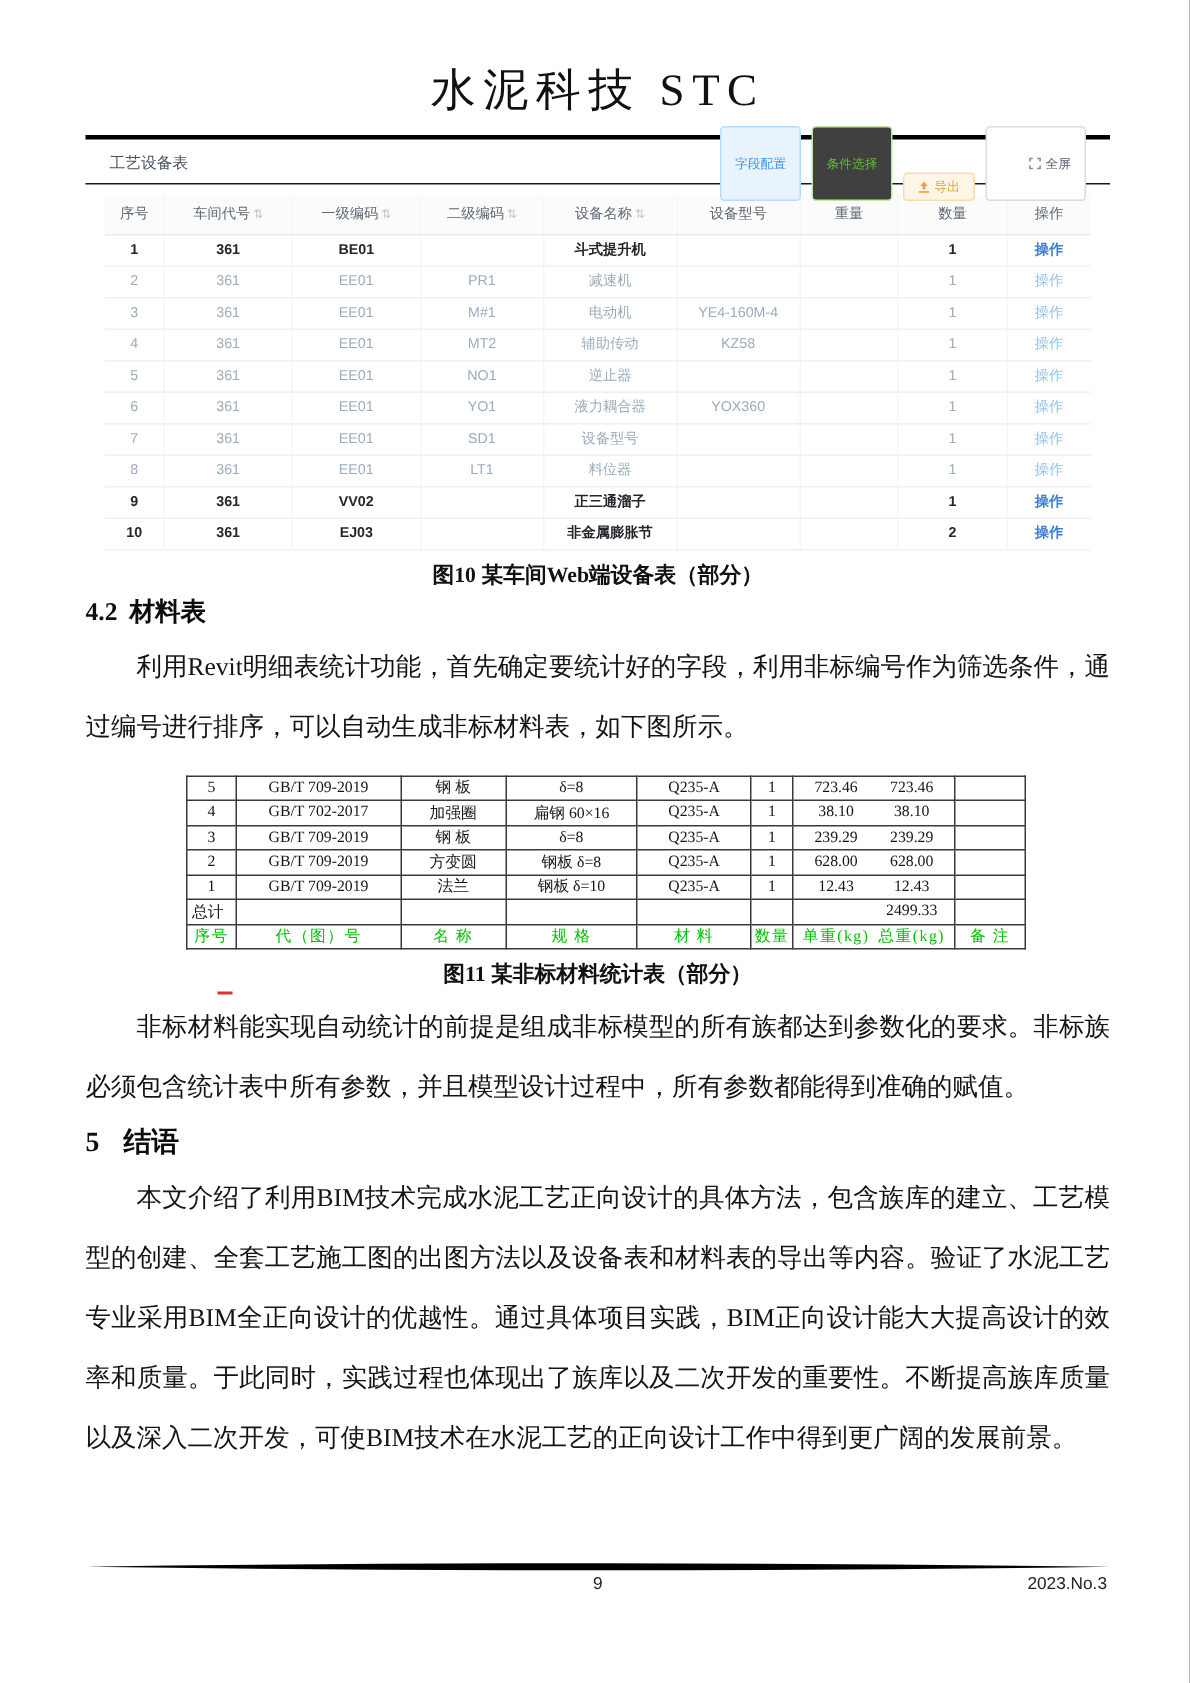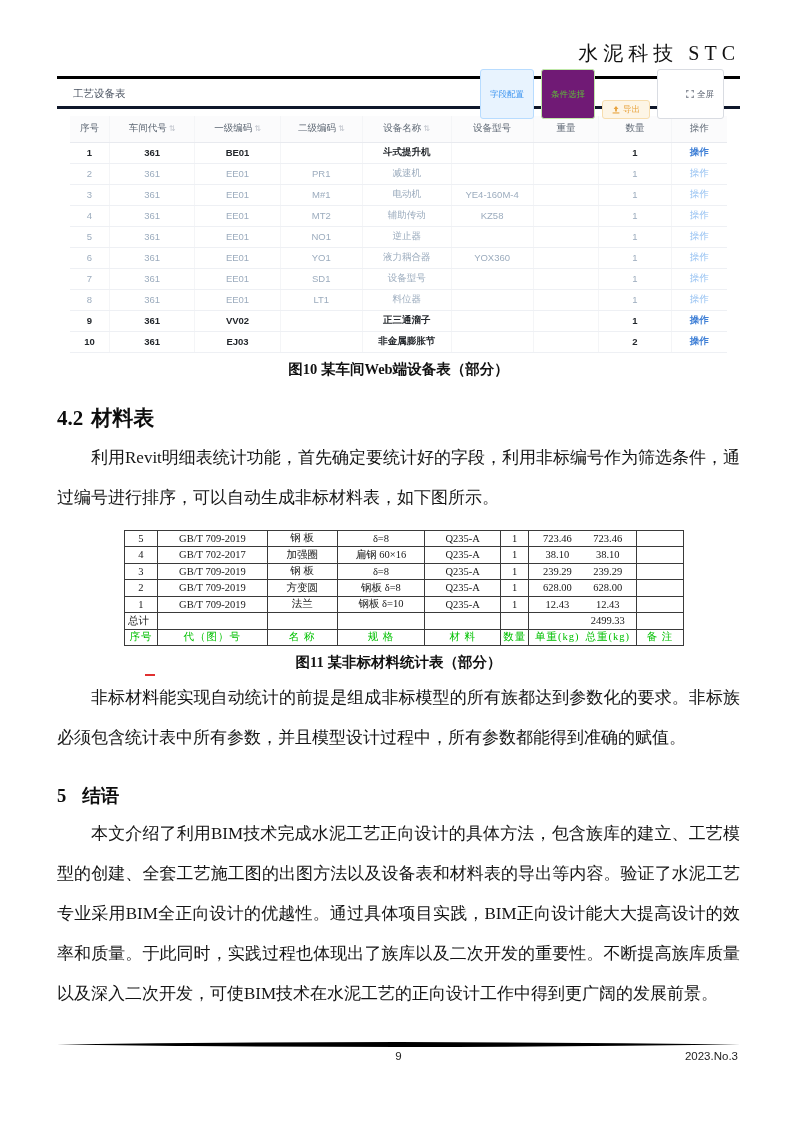--- a/index.html
+++ b/index.html
@@ -5,34 +5,34 @@
   * { margin:0; padding:0; box-sizing:border-box; }
   html,body { background:#888; }
   .page {
     position:relative; width:793px; height:1122px; margin:0 auto;
     background:#fff; overflow:hidden;
     font-family:"Liberation Serif","DejaVu Serif",serif; color:#1c1c1c;
   }
   .content { padding:0 53px 0 57px; }
 
   
-  .journal-title { margin-top:40px; text-align:right; font-size:20px; letter-spacing:5px; color:#111; }
+  .journal-title { margin-top:40px; text-align:center; font-size:30px; letter-spacing:5px; color:#111; }
   .header-rule { margin-top:9px; height:3px; background:#000; }
 
   
   .webshot { margin-top:3px; background:#fff; font-family:"Liberation Sans","DejaVu Sans",sans-serif; }
   .webshot-toolbar { display:flex; justify-content:space-between; align-items:center;
-    height:27px; padding:0 16px 0 16px; border-bottom:3px solid #0f172a; }
+    height:27px; padding:0 16px 0 16px; border-bottom:1px solid #0f172a; }
   .webshot-title { font-size:10.5px; color:#4a5361; }
   .toolbar-buttons { display:flex; gap:7px; }
   .btn { display:inline-flex; align-items:center; gap:3px; font-size:8.5px; line-height:1;
     padding:4px 9px; border-radius:3px; border:1px solid transparent; cursor:pointer;
     font-family:"Liberation Sans","DejaVu Sans",sans-serif; background:#fff; }
   .btn-blue   { background:#e8f3fe; border-color:#b8dcff; color:#3d95f0; }
-  .btn-green  { background:#701a75; border-color:#bfe7a8; color:#5fb93a; }
+  .btn-green  { background:#404040; border-color:#bfe7a8; color:#5fb93a; }
   .btn-yellow { background:#fdf5e6; border-color:#f7ddae; color:#e8a33d;margin-top:31px; }
   .btn-plain  { background:#fff; border-color:#d9dce2; color:#5a6270;padding-left:28px; }
   .btn .ic { display:inline-flex; }
 
   .equip-wrap { padding:7px 13px 0 13px; }
   table.equip-table { width:100%; border-collapse:collapse; table-layout:fixed; }
   .equip-table th, .equip-table td {
     height:21px; text-align:center; vertical-align:middle; overflow:hidden; white-space:nowrap;
     font-size:9.5px; border-right:1px solid #f4f5f7; border-bottom:1px solid #eef0f4; }
   .equip-table th:last-child, .equip-table td:last-child { border-right:none; }
@@ -40,21 +40,21 @@
     border-bottom:1px solid #e8eaef; }
   .equip-table tbody tr { color:#9cacbe; }
   .equip-table tbody tr.row-bold { color:#23272c; font-weight:bold; }
   .sort-icon { font-size:8px; color:#c0c4cc; margin-left:2px; }
   .op-link { color:#93c0f2; text-decoration:none; cursor:pointer; }
   .row-bold .op-link { color:#3e7fd6; }
 
   figcaption { margin-top:7px; text-align:center; font-size:14.5px; font-weight:bold; color:#111; }
 
   
-  h2.sec { margin-top:25px; font-size:21px; font-weight:bold; color:#0d0d0d; }
+  h2.sec { margin-top:3px; font-size:17px; font-weight:bold; color:#0d0d0d; }
   h2.sec .sec-num { margin-right:8px; }
   h2.sec5 { font-size:18.5px; }
   h2.sec5 .sec-num { margin-right:16px; }
   p.body-text { margin-top:6px; font-size:17px; line-height:40px; text-align:justify;
     text-indent:2em; color:#141414; }
 
   
   .fig11 { position:relative; margin-top:12px; }
   table.mat-table { margin-left:67px; width:560px; border-collapse:collapse;
     font-family:"Liberation Serif","DejaVu Serif",serif; }

